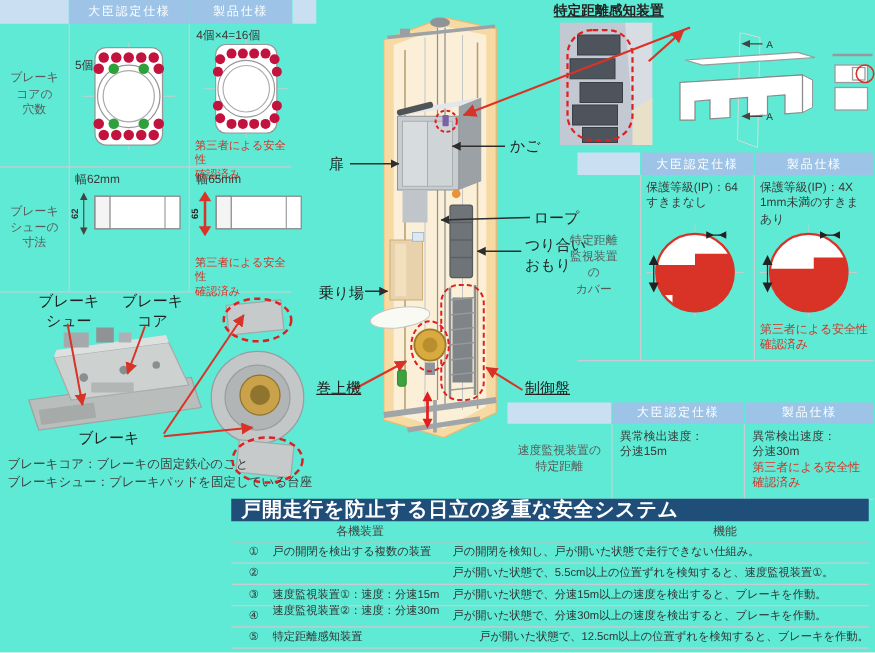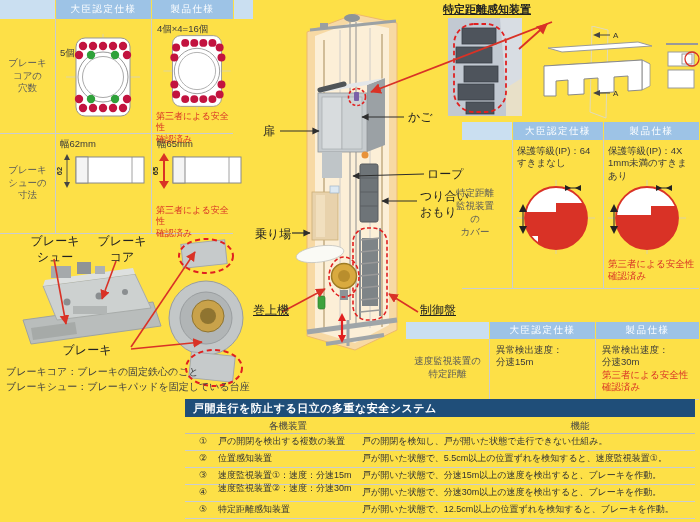--- a/index.html
+++ b/index.html
@@ -1,30 +1,30 @@
 <!DOCTYPE html>
 <html><head>
 <meta charset="utf-8">
 <style>
   html,body{margin:0;padding:0;background:#fff;}
-  #canvas{position:relative;width:700px;height:522px;background:#fde047;overflow:hidden;
+  #canvas{position:relative;width:700px;height:522px;background:#5eead4;overflow:hidden;
           font-family:"Liberation Sans","DejaVu Sans",sans-serif;color:#333;}
   .abs{position:absolute;box-sizing:border-box;}
   .hdr{background:#9DC3E6;color:#fff;display:flex;align-items:center;justify-content:center;
        font-size:9.5px;letter-spacing:1.5px;}
   .corner{background:#CADFF1;}
   .lbl{color:#595959;display:flex;align-items:center;justify-content:center;text-align:center;
        white-space:pre-line;font-size:9.5px;line-height:1.35;}
   .val{font-size:9.5px;color:#3a3a3a;white-space:pre-line;line-height:1.3;}
   .note{font-size:9px;color:#D93226;white-space:pre-line;line-height:1.25;}
   .hline{background:#C9CDD1;height:1px;}
   .vline{background:#C9CDD1;width:1px;}
   .dlabel{font-size:12px;color:#222;white-space:pre-line;line-height:1.3;}
   .under{text-decoration:underline;}
-  .navybar{background:#1F4E79;color:#fff;font-size:11px;font-weight:bold;
+  .navybar{background:#1F4E79;color:#fff;font-size:16px;font-weight:bold;
            display:flex;align-items:center;padding-left:8px;letter-spacing:0.5px;}
   .trow{font-size:9px;color:#333;line-height:17px;white-space:nowrap;overflow:hidden;}
   .thead{font-size:9.5px;color:#444;text-align:center;line-height:15px;}
   svg{display:block;}
 </style>
 </head>
 <body>
 
 <div id="canvas">
 
@@ -373,34 +373,33 @@
   <div class="abs hline" style="left:185px;top:467px;width:510px;"></div>
   <div class="abs hline" style="left:185px;top:484px;width:510px;"></div>
   <div class="abs hline" style="left:185px;top:501px;width:510px;"></div>
   <div class="abs hline" style="left:185px;top:518px;width:510px;"></div>
 
   <div class="abs trow" style="left:192px;top:433px;width:22px;text-align:center;">①</div>
   <div class="abs trow" style="left:218px;top:433px;width:145px;">戸の開閉を検出する複数の装置</div>
   <div class="abs trow" style="left:362px;top:433px;width:333px;">戸の開閉を検知し、戸が開いた状態で走行できない仕組み。</div>
 
   <div class="abs trow" style="left:192px;top:450px;width:22px;text-align:center;">②</div>
-  <div class="abs trow" style="left:218px;top:450px;width:145px;">位置感知装置</div>
   <div class="abs trow" style="left:362px;top:450px;width:333px;">戸が開いた状態で、5.5cm以上の位置ずれを検知すると、速度監視装置①。</div>
 
   <div class="abs trow" style="left:192px;top:467px;width:22px;text-align:center;">③</div>
   <div class="abs trow" style="left:218px;top:467px;width:145px;">速度監視装置①：速度：分速15m</div>
   <div class="abs trow" style="left:362px;top:467px;width:333px;">戸が開いた状態で、分速15m以上の速度を検出すると、ブレーキを作動。</div>
 
   <div class="abs trow" style="left:192px;top:484px;width:22px;text-align:center;">④</div>
   <div class="abs trow" style="left:218px;top:480px;width:145px;">速度監視装置②：速度：分速30m</div>
   <div class="abs trow" style="left:362px;top:484px;width:333px;">戸が開いた状態で、分速30m以上の速度を検出すると、ブレーキを作動。</div>
 
   <div class="abs trow" style="left:192px;top:501px;width:22px;text-align:center;">⑤</div>
   <div class="abs trow" style="left:218px;top:501px;width:145px;">特定距離感知装置</div>
-  <div class="abs trow" style="left:362px;top:501px;width:333px;">戸が開いた状態で、12.5cm以上の位置ずれを検知すると、ブレーキを作動。</div>
+  <div class="abs trow" style="left:362px;top:501px;width:333px;text-align:right;">戸が開いた状態で、12.5cm以上の位置ずれを検知すると、ブレーキを作動。</div>
 
   <svg class="abs" style="left:0;top:0;pointer-events:none;" width="700" height="522" viewBox="0 0 700 522">
     <line x1="54" y1="259" x2="66" y2="324" stroke="#D93226" stroke-width="1.6" marker-end="url(#ar)"></line>
     <line x1="116" y1="261" x2="102" y2="299" stroke="#D93226" stroke-width="1.6" marker-end="url(#ar)"></line>
     <line x1="131" y1="347" x2="195" y2="252" stroke="#D93226" stroke-width="1.6" marker-end="url(#ar)"></line>
     <line x1="131" y1="349" x2="202" y2="342" stroke="#D93226" stroke-width="1.6" marker-end="url(#ar)"></line>
     <line x1="552" y1="22" x2="371" y2="92" stroke="#D93226" stroke-width="1.8" marker-end="url(#ar)"></line>
     <line x1="519" y1="49" x2="547" y2="24" stroke="#D93226" stroke-width="1.8" marker-end="url(#ar)"></line>
   </svg>
 

